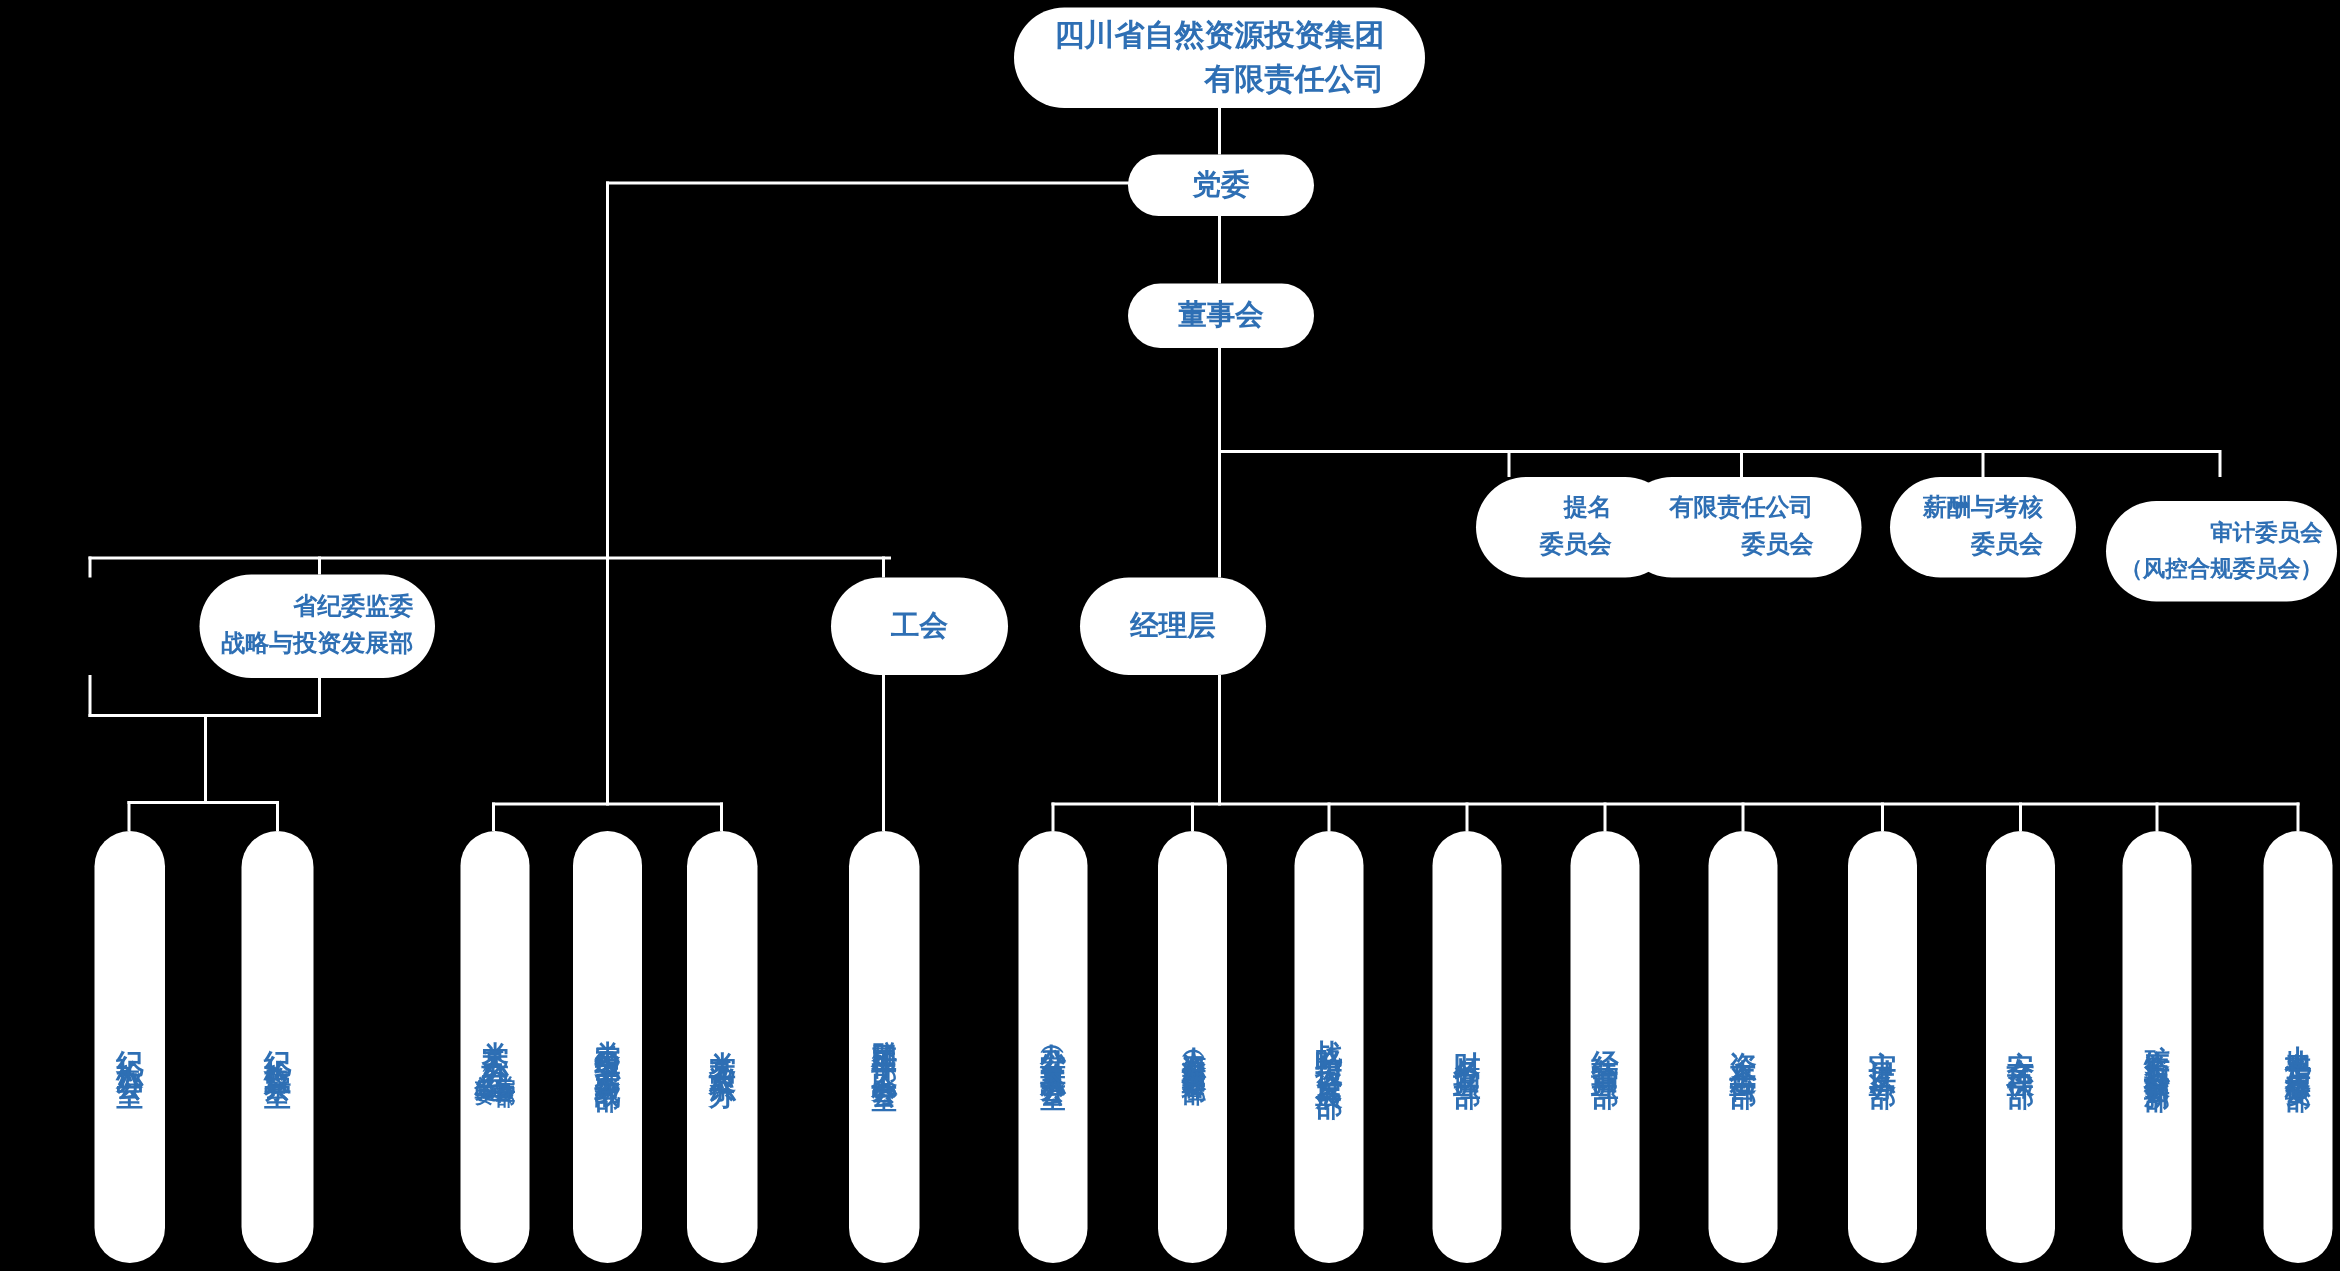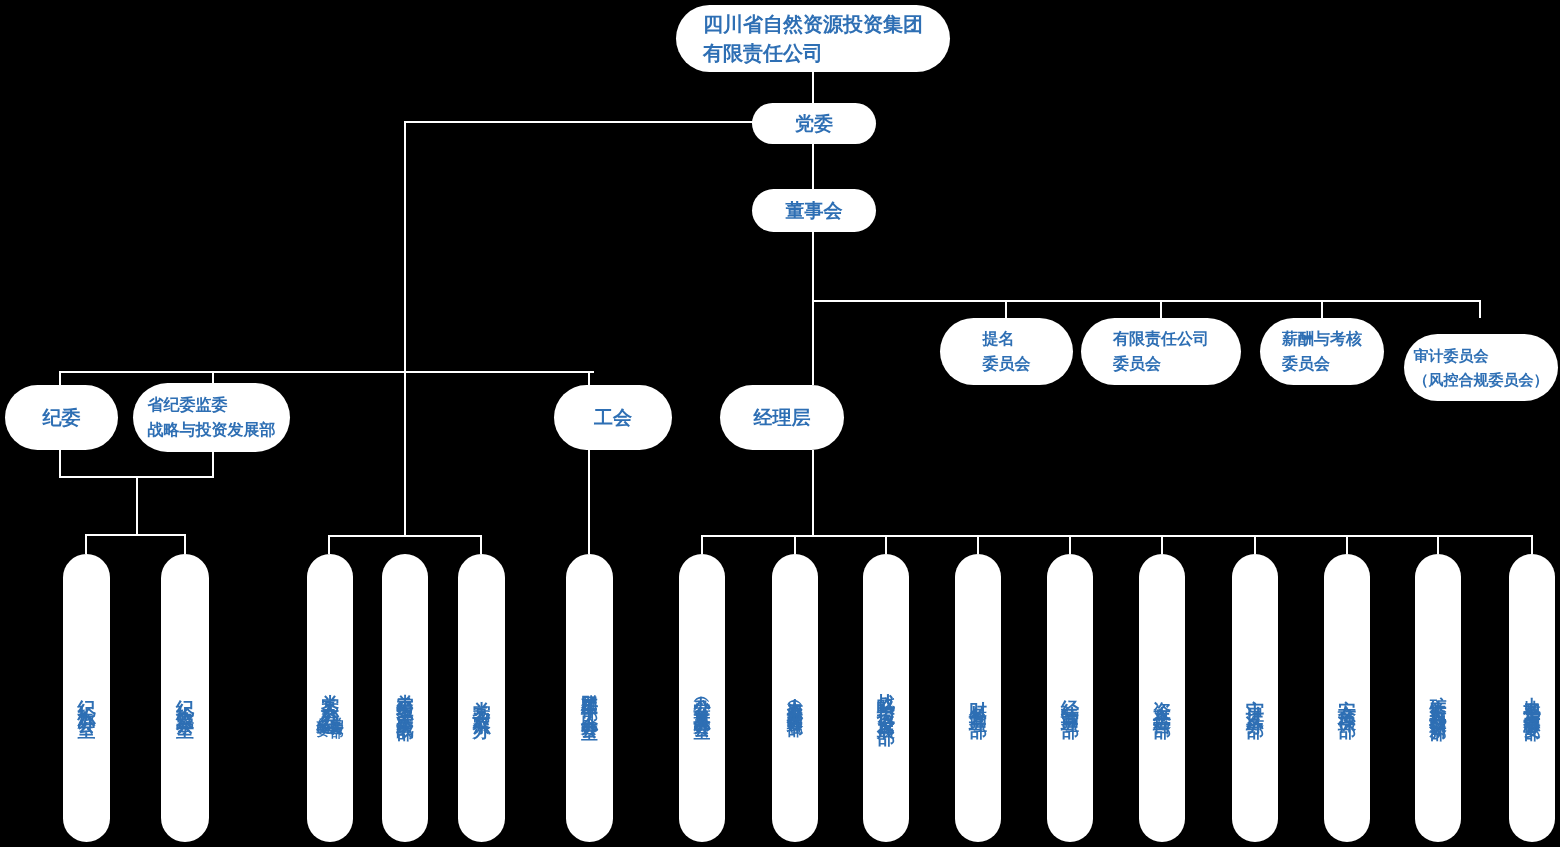--- a/index.html
+++ b/index.html
@@ -8,21 +8,21 @@
     font-family:"Liberation Sans","DejaVu Sans",sans-serif;overflow:hidden;
   }
   .line{position:absolute;background:#ffffff;}
   .line.v{width:2px;}
   .line.h{height:2px;}
   .hbox{
     position:absolute;background:#ffffff;display:flex;align-items:center;justify-content:center;
     box-sizing:border-box;
   }
   .hlabel{
-    color:#2e6fb4;font-weight:bold;text-align:left;white-space:pre-line;
+    color:#2e6fb4;font-weight:bold;text-align:right;white-space:pre-line;
     font-size:19px;line-height:1.35;
   }
   .hlabel.big{font-size:20px;line-height:1.45;}
   .hlabel.two{font-size:16px;line-height:1.55;}
   .vbox{
     position:absolute;background:#ffffff;border-radius:24px;top:554px;height:288px;
     display:flex;flex-direction:column;align-items:center;justify-content:center;
     box-sizing:border-box;
   }
   .vlabel{
@@ -90,40 +90,37 @@
   </div>
 
   <div class="hbox" style="left:752px;top:103px;width:124px;height:41px;border-radius:21px">
     <span class="hlabel">党委</span>
   </div>
 
   <div class="hbox" style="left:752px;top:189px;width:124px;height:43px;border-radius:22px">
     <span class="hlabel">董事会</span>
   </div>
 
-  <div class="hbox" style="left:940px;top:318px;width:133px;height:67px;border-radius:34px">
+  <div class="hbox" style="left:984px;top:318px;width:133px;height:67px;border-radius:34px">
     <span class="hlabel two">提名
 委员会</span>
   </div>
   <div class="hbox" style="left:1081px;top:318px;width:160px;height:67px;border-radius:34px">
     <span class="hlabel two">有限责任公司
 委员会</span>
   </div>
   <div class="hbox" style="left:1260px;top:318px;width:124px;height:67px;border-radius:34px">
     <span class="hlabel two">薪酬与考核
 委员会</span>
   </div>
   <div class="hbox" style="left:1404px;top:334px;width:154px;height:67px;border-radius:34px">
     <span class="hlabel two" style="font-size:15px">审计委员会
 （风控合规委员会）</span>
   </div>
 
-  <div class="hbox" style="left:5px;top:385px;width:113px;height:65px;border-radius:33px">
-    <span class="hlabel">纪委</span>
-  </div>
   <div class="hbox" style="left:133px;top:383px;width:157px;height:69px;border-radius:35px">
     <span class="hlabel two">省纪委监委
 战略与投资发展部</span>
   </div>
   <div class="hbox" style="left:554px;top:385px;width:118px;height:65px;border-radius:33px">
     <span class="hlabel">工会</span>
   </div>
   <div class="hbox" style="left:720px;top:385px;width:124px;height:65px;border-radius:33px">
     <span class="hlabel">经理层</span>
   </div>

